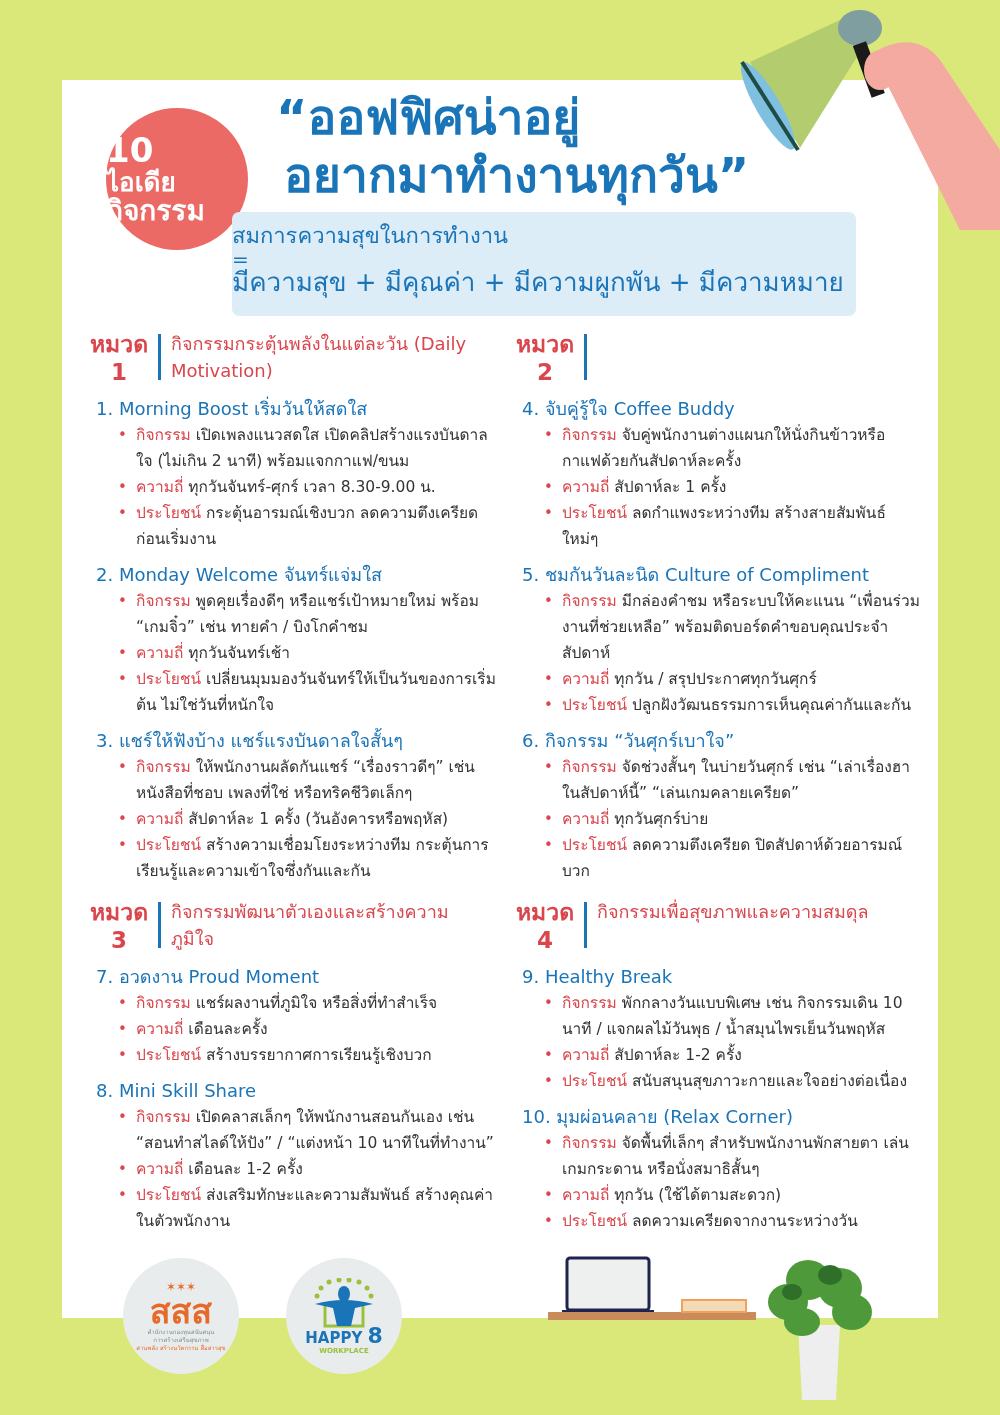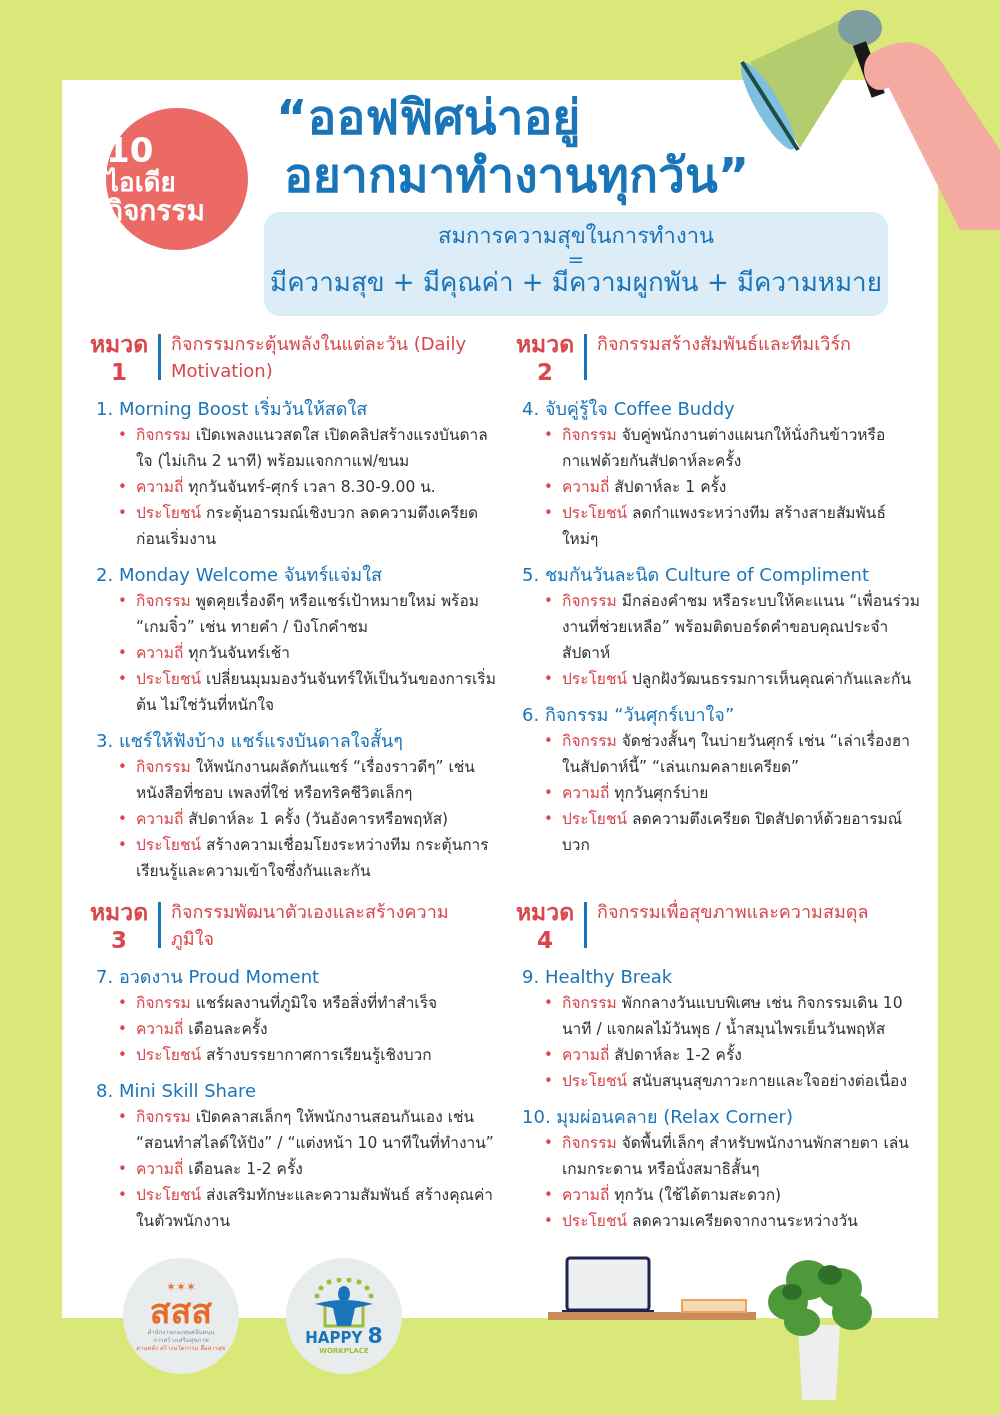--- a/index.html
+++ b/index.html
@@ -25,22 +25,22 @@
   .badge .num { font-size: 34px; font-weight: bold; }
   .badge .l2 { font-size: 26px; font-weight: bold; }
   .badge .l3 { font-size: 28px; font-weight: bold; }
   .title {
     position: absolute; left: 276px; top: 88px; width: 560px;
     color: #1a74b8; font-weight: bold; font-size: 48px; line-height: 58px;
   }
   .title .t2 { display: block; margin-left: 8px; }
   .equation {
     position: absolute; left: 232px; top: 212px; width: 624px; height: 104px;
-    background: #dcedf8; border-radius: 16px;
-    color: #1a74b8; text-align: center; font-size: 22px; line-height: 28px; padding-top: 10px; margin-left: 32px;
+    background: #dcedf8; border-radius: 7px;
+    color: #1a74b8; font-size: 22px; line-height: 28px; padding-top: 10px;
   }
   .equation .eq-sign { font-size: 20px; line-height: 18px; }
   .equation .rhs { font-size: 26px; }
   
   .cat { position: absolute; }
   .cat-head { display: flex; align-items: flex-start; }
   .cat-label {
     color: #d9464c; font-size: 23px; font-weight: bold; text-align: center; line-height: 28px;
     width: 66px;
   }
@@ -123,32 +123,32 @@
   </div>
 </div>
 
 <div class="cat" style="left:512px; top:330px; width:410px;">
   <div class="cat-head">
     <div class="cat-label">
         <div>หมวด</div>
         <div>2</div>
       </div>
     <div class="cat-bar"></div>
-    <div class="cat-title" style="width:320px">กิจกรรมสร้างสัมพันธ์และทีมเวิร์ก</div>
   </div>
   <div style="margin-left:10px">
     <div class="item-title">4. จับคู่รู้ใจ Coffee Buddy</div>
     <ul class="bullets">
       <li><span class="key">กิจกรรม</span> <span>จับคู่พนักงานต่างแผนกให้นั่งกินข้าวหรือกาแฟด้วยกันสัปดาห์ละครั้ง</span></li>
       <li><span class="key">ความถี่</span> <span>สัปดาห์ละ 1 ครั้ง</span></li>
       <li><span class="key">ประโยชน์</span> <span>ลดกำแพงระหว่างทีม สร้างสายสัมพันธ์ใหม่ๆ</span></li>
     </ul>
     <div class="item-title">5. ชมกันวันละนิด Culture of Compliment</div>
     <ul class="bullets">
       <li><span class="key">กิจกรรม</span> <span>มีกล่องคำชม หรือระบบให้คะแนน “เพื่อนร่วมงานที่ช่วยเหลือ” พร้อมติดบอร์ดคำขอบคุณประจำสัปดาห์</span></li>
+      <li><span class="key">ความถี่</span> <span>ทุกวัน / สรุปประกาศทุกวันศุกร์</span></li>
       <li><span class="key">ประโยชน์</span> <span>ปลูกฝังวัฒนธรรมการเห็นคุณค่ากันและกัน</span></li>
     </ul>
     <div class="item-title">6. กิจกรรม “วันศุกร์เบาใจ”</div>
     <ul class="bullets">
       <li><span class="key">กิจกรรม</span> <span>จัดช่วงสั้นๆ ในบ่ายวันศุกร์ เช่น “เล่าเรื่องฮาในสัปดาห์นี้” “เล่นเกมคลายเครียด”</span></li>
       <li><span class="key">ความถี่</span> <span>ทุกวันศุกร์บ่าย</span></li>
       <li><span class="key">ประโยชน์</span> <span>ลดความตึงเครียด ปิดสัปดาห์ด้วยอารมณ์บวก</span></li>
     </ul>
   </div>
 </div>

